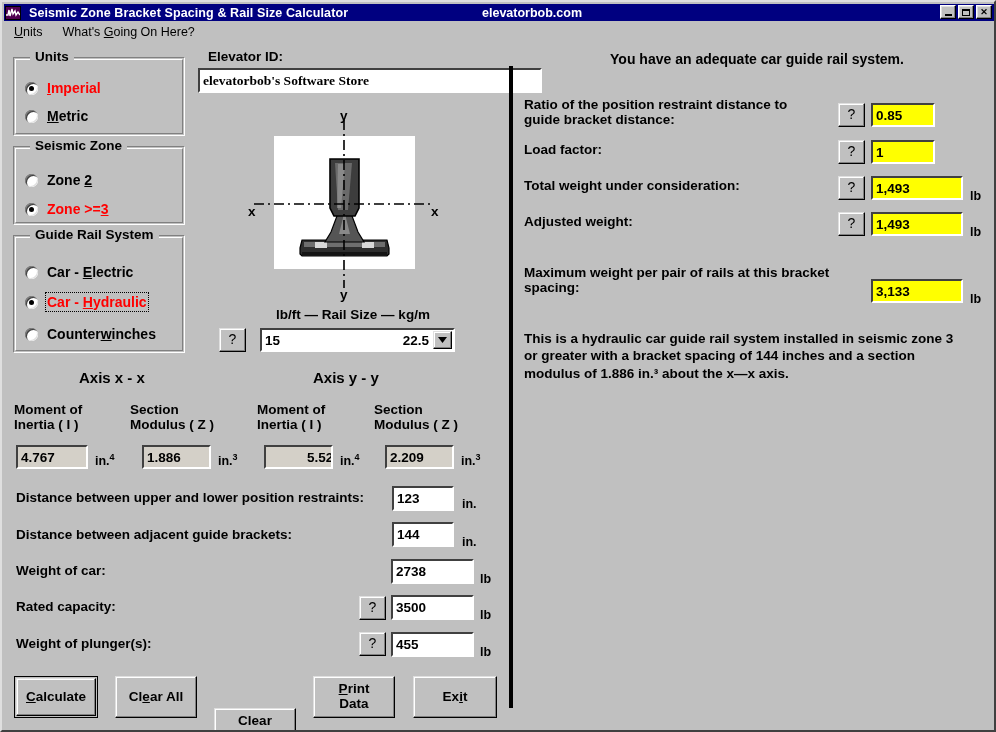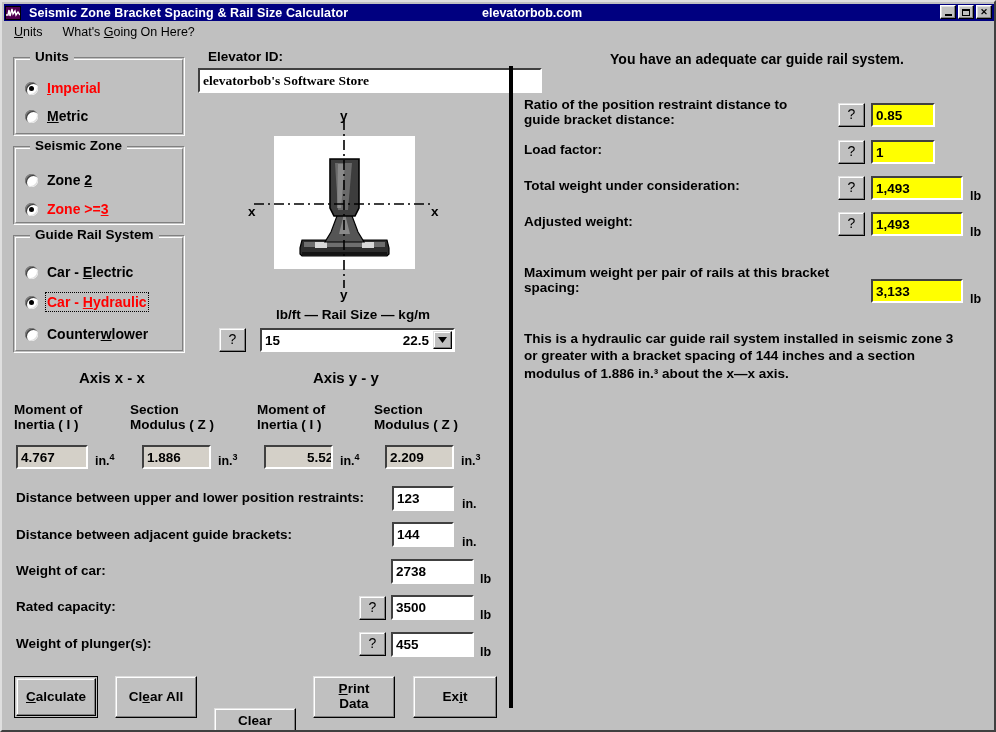--- a/index.html
+++ b/index.html
@@ -330,21 +330,21 @@
   <div class="radio-row" style="left:23px; top:262px;">
     <div class="radio"></div>
     <div class="radio-label"><span>Car - </span><span class="ul">E</span><span>lectric</span></div>
   </div>
   <div class="radio-row" style="left:23px; top:292px;">
     <div class="radio checked"></div>
     <div class="radio-label sel focus"><span>Car - </span><span class="ul">H</span><span>ydraulic</span></div>
   </div>
   <div class="radio-row" style="left:23px; top:324px;">
     <div class="radio"></div>
-    <div class="radio-label"><span>Counter</span><span class="ul">w</span><span>lower</span></div>
+    <div class="radio-label"><span>Counter</span><span class="ul">w</span><span>inches</span></div>
   </div>
 
   <div class="lab" style="left:206px; top:47px;">Elevator ID:</div>
   <div class="field inner-dark" style="left:196px; top:66px; width:344px; height:25px;font-family:Liberation Serif, serif;" title="Elevator ID">elevatorbob's Software Store</div>
 
   <div class="axis-lab" style="left:338px; top:106px;">y</div>
   <div class="axis-lab" style="left:338px; top:285px;">y</div>
   <div class="axis-lab" style="left:246px; top:202px;">x</div>
   <div class="axis-lab" style="left:429px; top:202px;">x</div>
 

